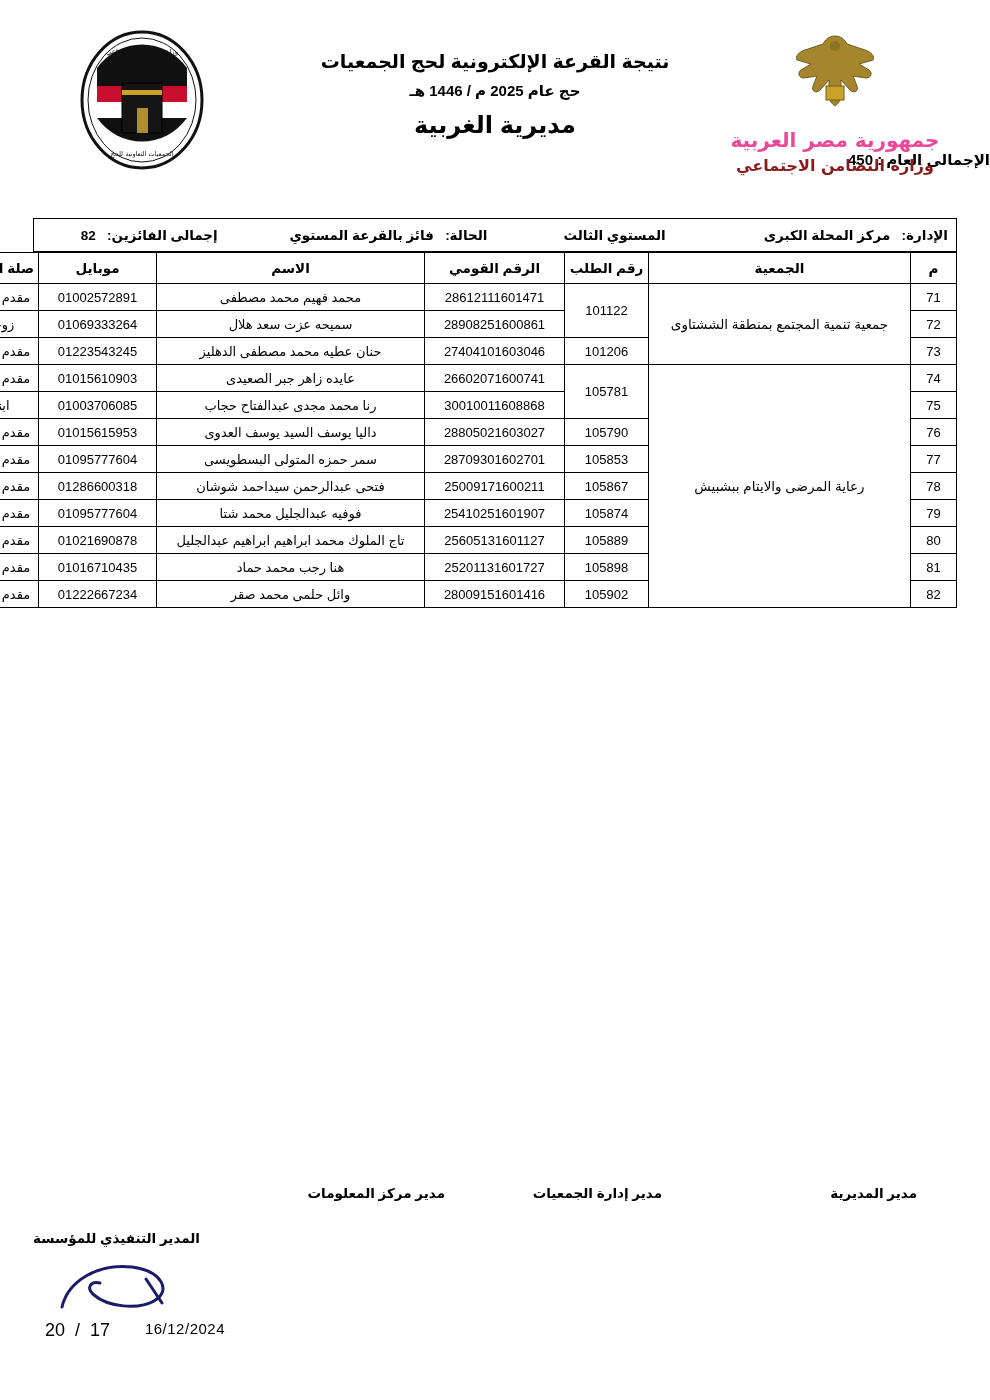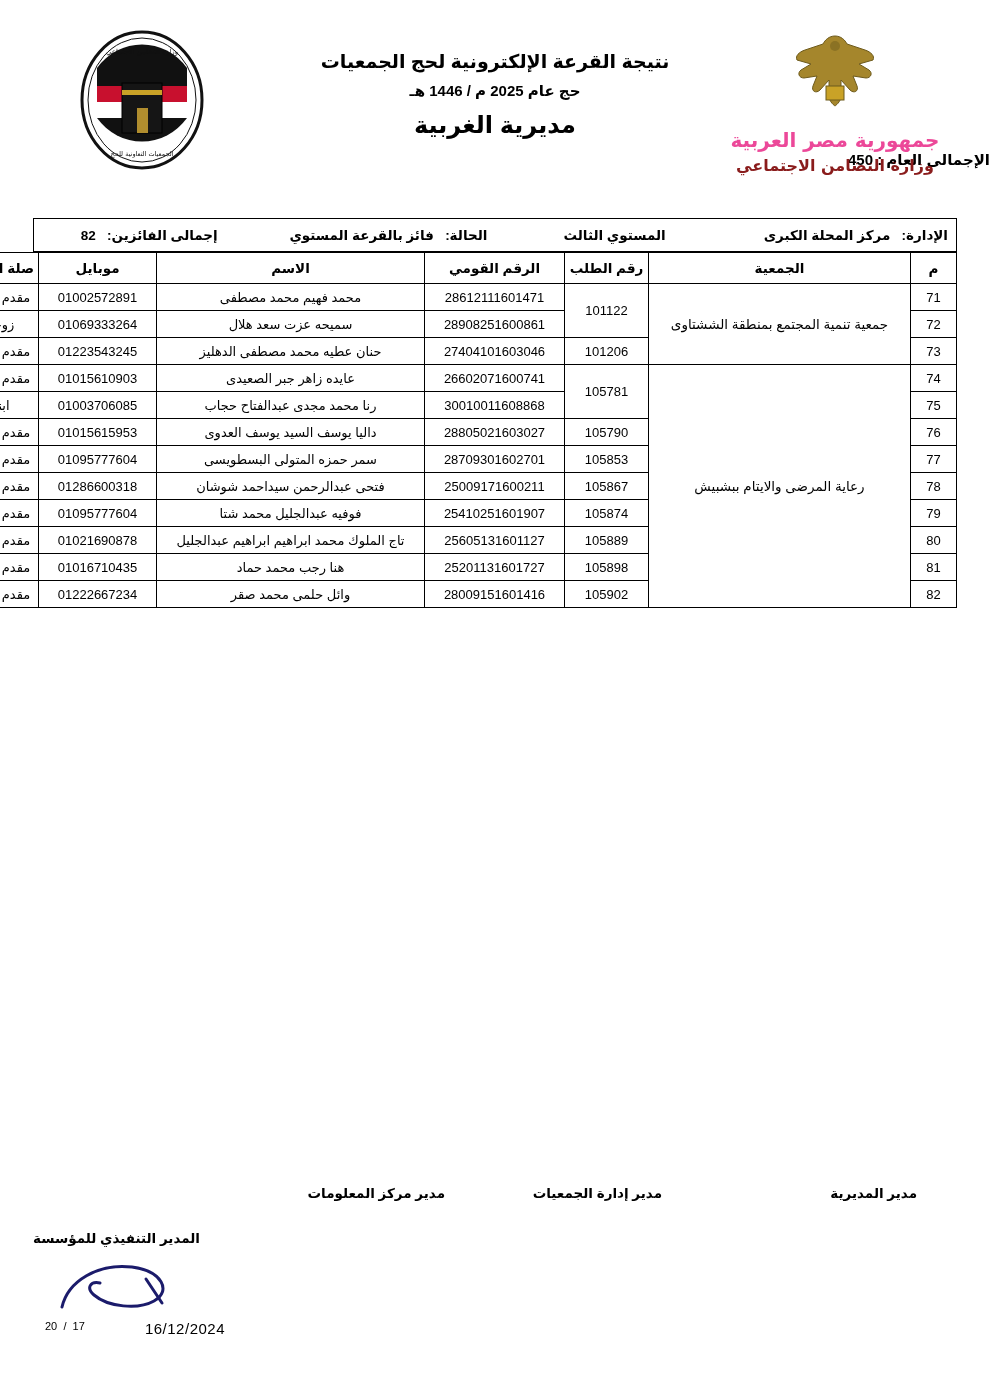--- a/index.html
+++ b/index.html
@@ -110,21 +110,21 @@
   }
   .sign{
     position:absolute;font-size:13.5px;font-weight:bold;
   }
   .sign-a{right:73px;top:10px;}
   .sign-b{right:328px;top:10px;}
   .sign-c{right:545px;top:10px;}
   .sign-d{right:790px;top:55px;}
   .signature-svg{position:absolute;right:760px;top:80px;width:180px;height:70px;}
   .page-num{
-    position:absolute;left:45px;top:1320px;font-size:11px;
+    position:absolute;left:45px;top:1320px;font-size:18px;
   }
   .date{
     position:absolute;right:765px;top:1320px;font-size:15px;letter-spacing:.5px;
     direction:ltr;
   }
 </style>
 </head>
 <body>
 
 <div class="page">

